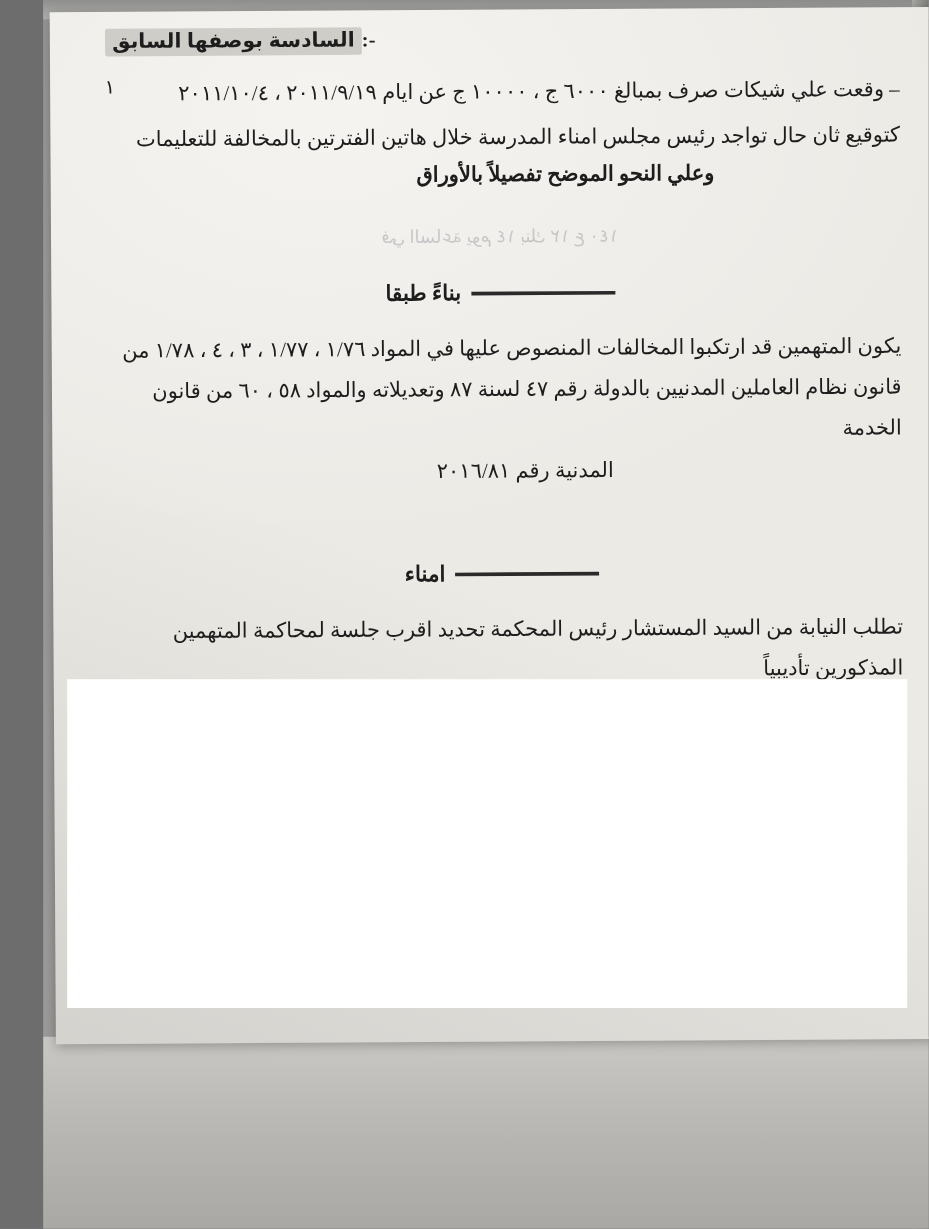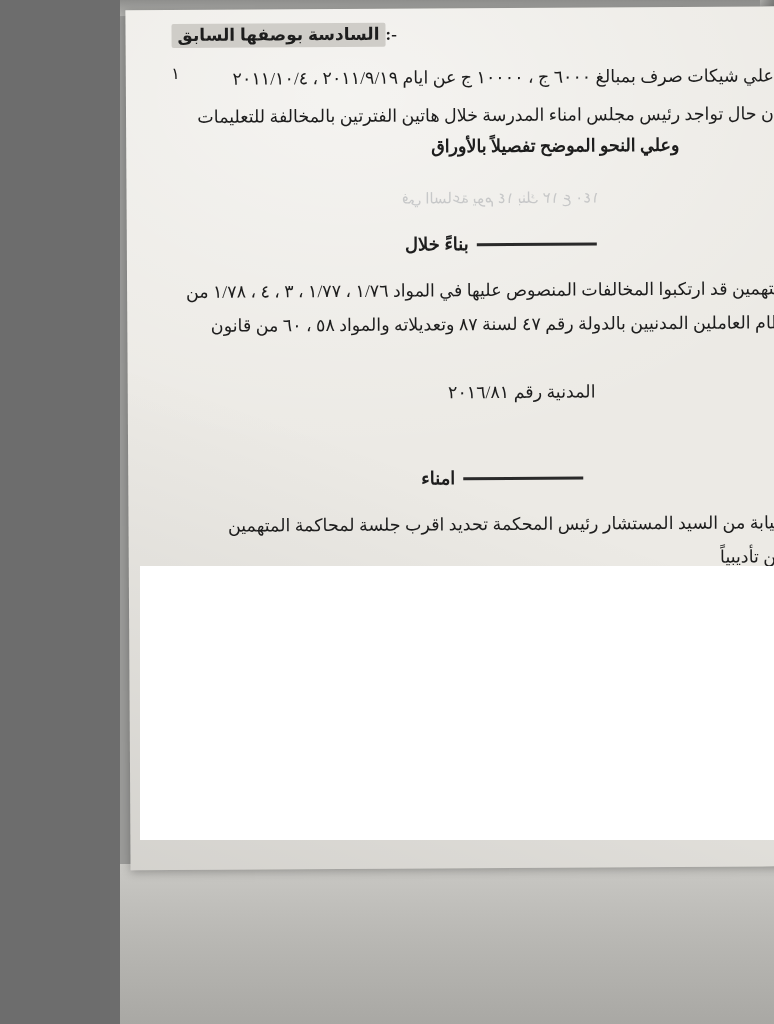--- a/index.html
+++ b/index.html
@@ -10,21 +10,21 @@
   body {
     width: 774px;
     height: 1024px;
     overflow: hidden;
     font-family: "Liberation Serif", "DejaVu Serif", serif;
   }
 
   
   .photo {
     position: relative;
-    width: 654px;
+    width: 738px;
     height: 1024px;
     background: #9a9a98;
     overflow: hidden;
   }
   
   .desk-top {
     position: absolute;
     left: 0; top: 0; width: 774px; height: 16px;
     background: linear-gradient(180deg,#8e8e8c 0%, #b4b4b1 100%);
   }
@@ -201,21 +201,21 @@
         <div class="bullet-body">
           <p class="para">– وقعت علي شيكات صرف بمبالغ ٦٠٠٠ ج ، ١٠٠٠٠ ج عن ايام ٢٠١١/٩/١٩ ، ٢٠١١/١٠/٤</p>
           <p class="para">كتوقيع ثان حال تواجد رئيس مجلس امناء المدرسة خلال هاتين الفترتين بالمخالفة للتعليمات</p>
           <p class="bold-line">وعلي النحو الموضح تفصيلاً بالأوراق</p>
         </div>
       </div>
 
       <div class="ghost">في الساعة يوم ١٤ بنك ١٢ ع ١٤٠</div>
 
       <div class="marker">
-        <span class="marker-word">بناءً خلال</span>
+        <span class="marker-word">بناءً طبقا</span>
         <span class="marker-rule"></span>
       </div>
 
       <div class="block">
         <p class="para">يكون المتهمين قد ارتكبوا المخالفات المنصوص عليها في المواد ١/٧٦ ، ١/٧٧ ، ٣ ، ٤ ، ١/٧٨ من</p>
         <p class="para">قانون نظام العاملين المدنيين بالدولة رقم ٤٧ لسنة ٨٧ وتعديلاته والمواد ٥٨ ، ٦٠ من قانون الخدمة</p>
         <p class="para" style="text-align:center; margin-right:-40px;">المدنية رقم ٢٠١٦/٨١</p>
       </div>
 
       <div class="spacer-md"></div>

